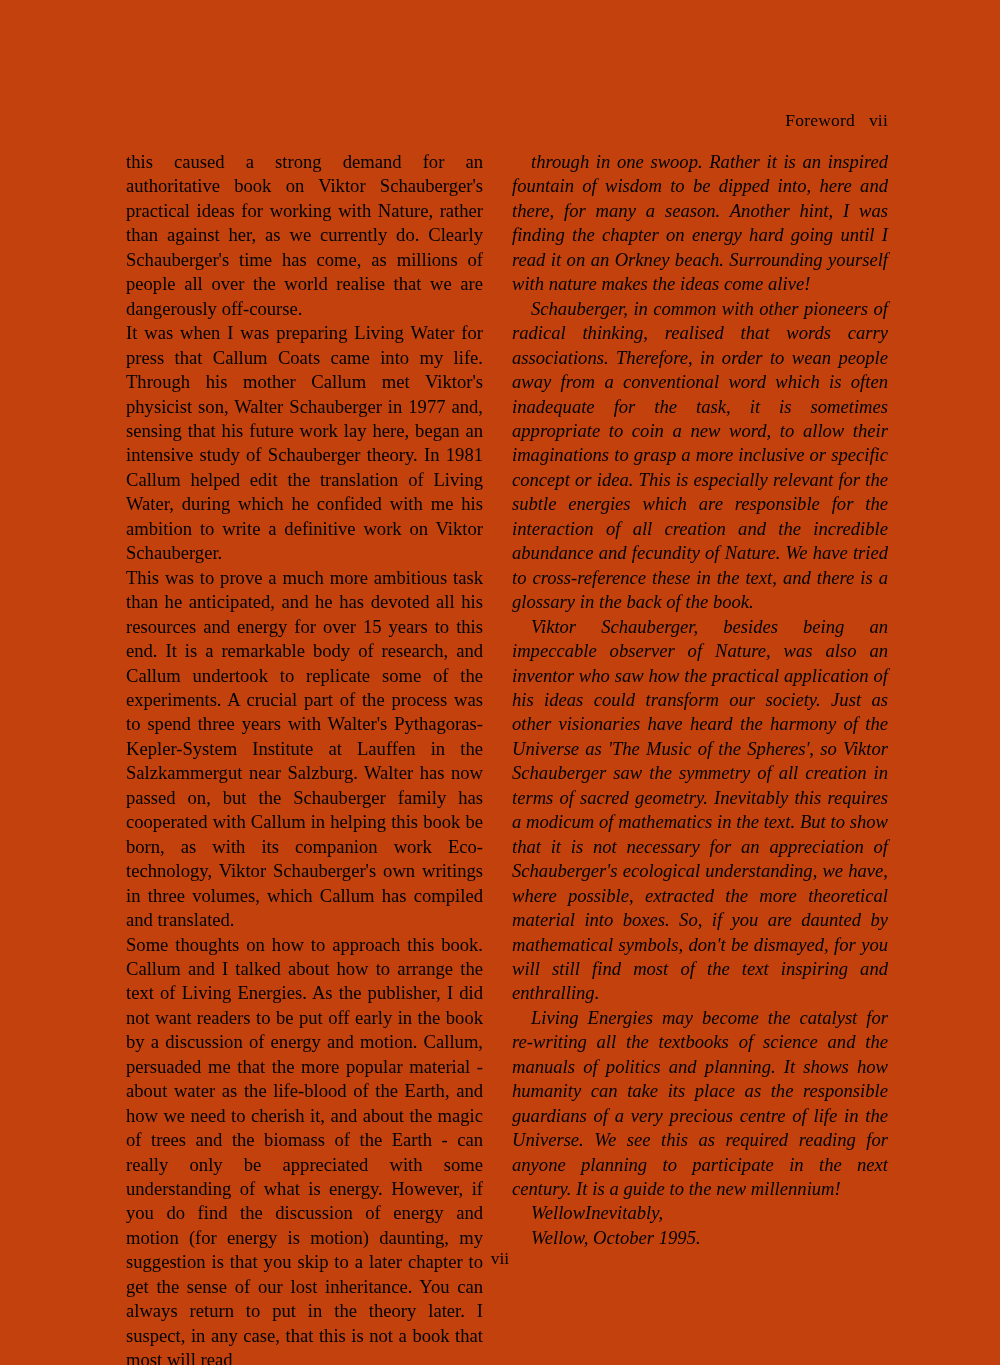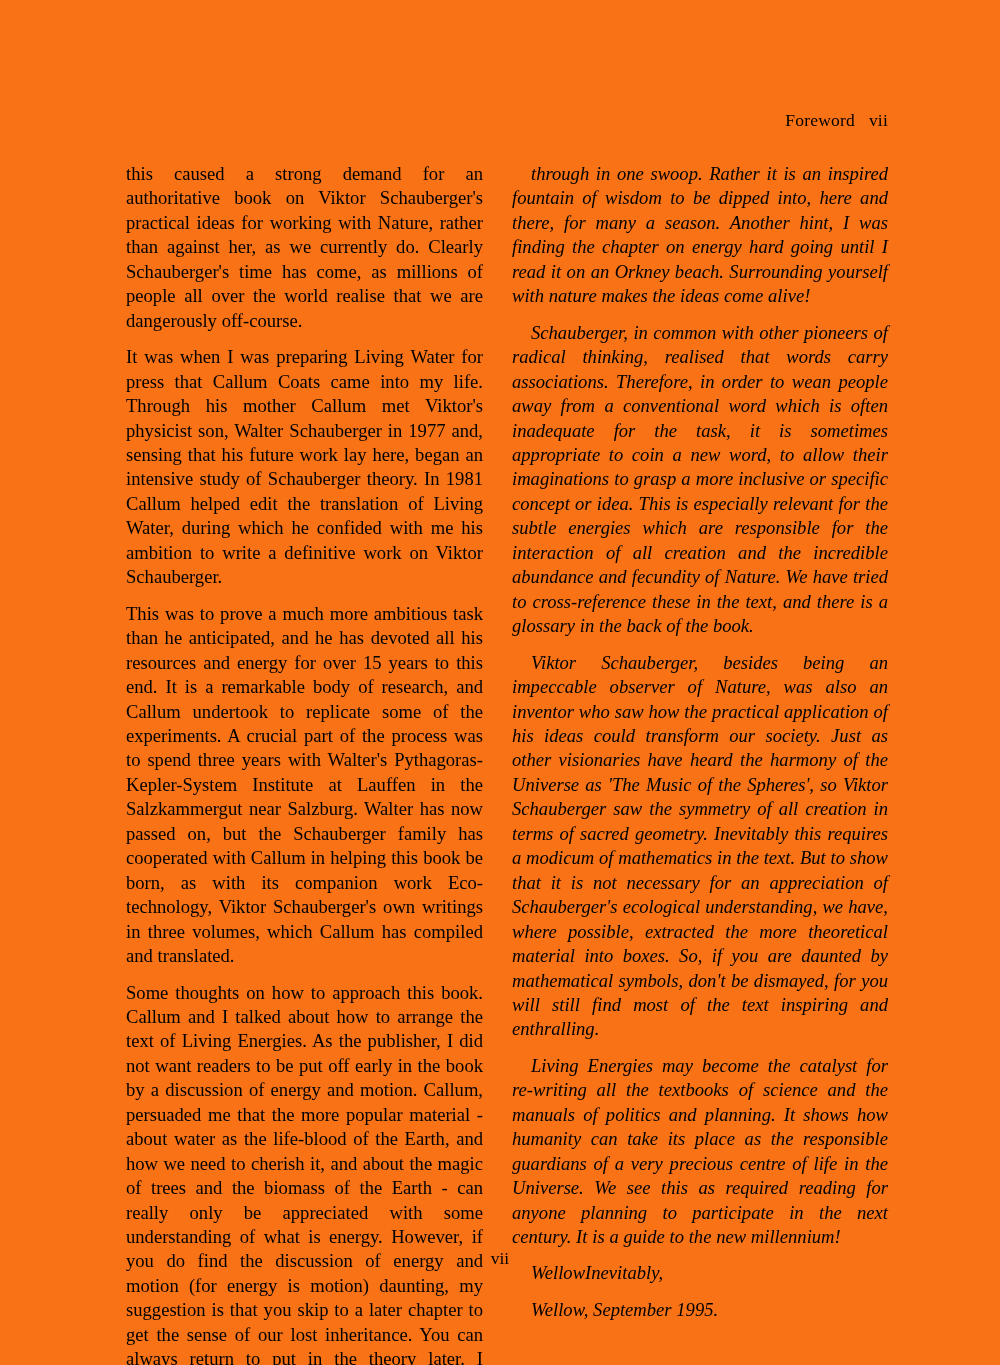--- a/index.html
+++ b/index.html
@@ -6,21 +6,21 @@
   html, body {
     margin: 0;
     padding: 0;
     background: #ffffff;
   }
 
   .page {
     position: relative;
     width: 1000px;
     height: 1365px;
-    background: #f97316;
+    background: #c2410c;
     font-family: "Liberation Serif", "DejaVu Serif", serif;
     color: #000000;
     overflow: hidden;
     box-sizing: border-box;
   }
 
   
   .running-head {
     position: absolute;
     top: 110px;
@@ -57,21 +57,21 @@
 
   .col p {
     margin: 0;
     text-indent: 0;
   }
 
   
   .col-right p { text-indent: 19px; font-style: italic; }
 
   
-  .col p { text-align-last: left; margin-top: 12px; }
+  .col p { text-align-last: left; }
 
   
   .sig-line {
     margin: 0;
     text-indent: 0;
     text-align: justify;
     text-align-last: justify;
   }
   .sig-tail {
     margin: 0;
@@ -112,21 +112,21 @@
     </div>
 
     <div class="col col-right">
       <p>through in one swoop. Rather it is an inspired fountain of wisdom to be dipped into, here and there, for many a season. Another hint, I was finding the chapter on energy hard going until I read it on an Orkney beach. Surrounding yourself with nature makes the ideas come alive!</p>
       <p>Schauberger, in common with other pioneers of radical thinking, realised that words carry associations. Therefore, in order to wean people away from a conventional word which is often inadequate for the task, it is sometimes appropriate to coin a new word, to allow their imaginations to grasp a more inclusive or specific concept or idea. This is especially relevant for the subtle energies which are responsible for the interaction of all creation and the incredible abundance and fecundity of Nature. We have tried to cross-reference these in the text, and there is a glossary in the back of the book.</p>
       <p>Viktor Schauberger, besides being an impeccable observer of Nature, was also an inventor who saw how the practical application of his ideas could transform our society. Just as other visionaries have heard the harmony of the Universe as 'The Music of the Spheres', so Viktor Schauberger saw the symmetry of all creation in terms of sacred geometry. Inevitably this requires a modicum of mathematics in the text. But to show that it is not necessary for an appreciation of Schauberger's ecological understanding, we have, where possible, extracted the more theoretical material into boxes. So, if you are daunted by mathematical symbols, don't be dismayed, for you will still find most of the text inspiring and enthralling.</p>
       <p>Living Energies may become the catalyst for re-writing all the textbooks of science and the manuals of politics and planning. It shows how humanity can take its place as the responsible guardians of a very precious centre of life in the Universe. We see this as required reading for anyone planning to participate in the next century. It is a guide to the new millennium!</p>
 
       <div>
         <p class="sig-line"><span>Wellow</span><span>Inevitably,</span></p>
-        <p class="sig-tail">Wellow, September 1995.</p>
+        <p class="sig-tail">Wellow, October 1995.</p>
       </div>
     </div>
 
   </div>
 
   <div class="folio">vii</div>
 
 </div>
 
 </body></html>

